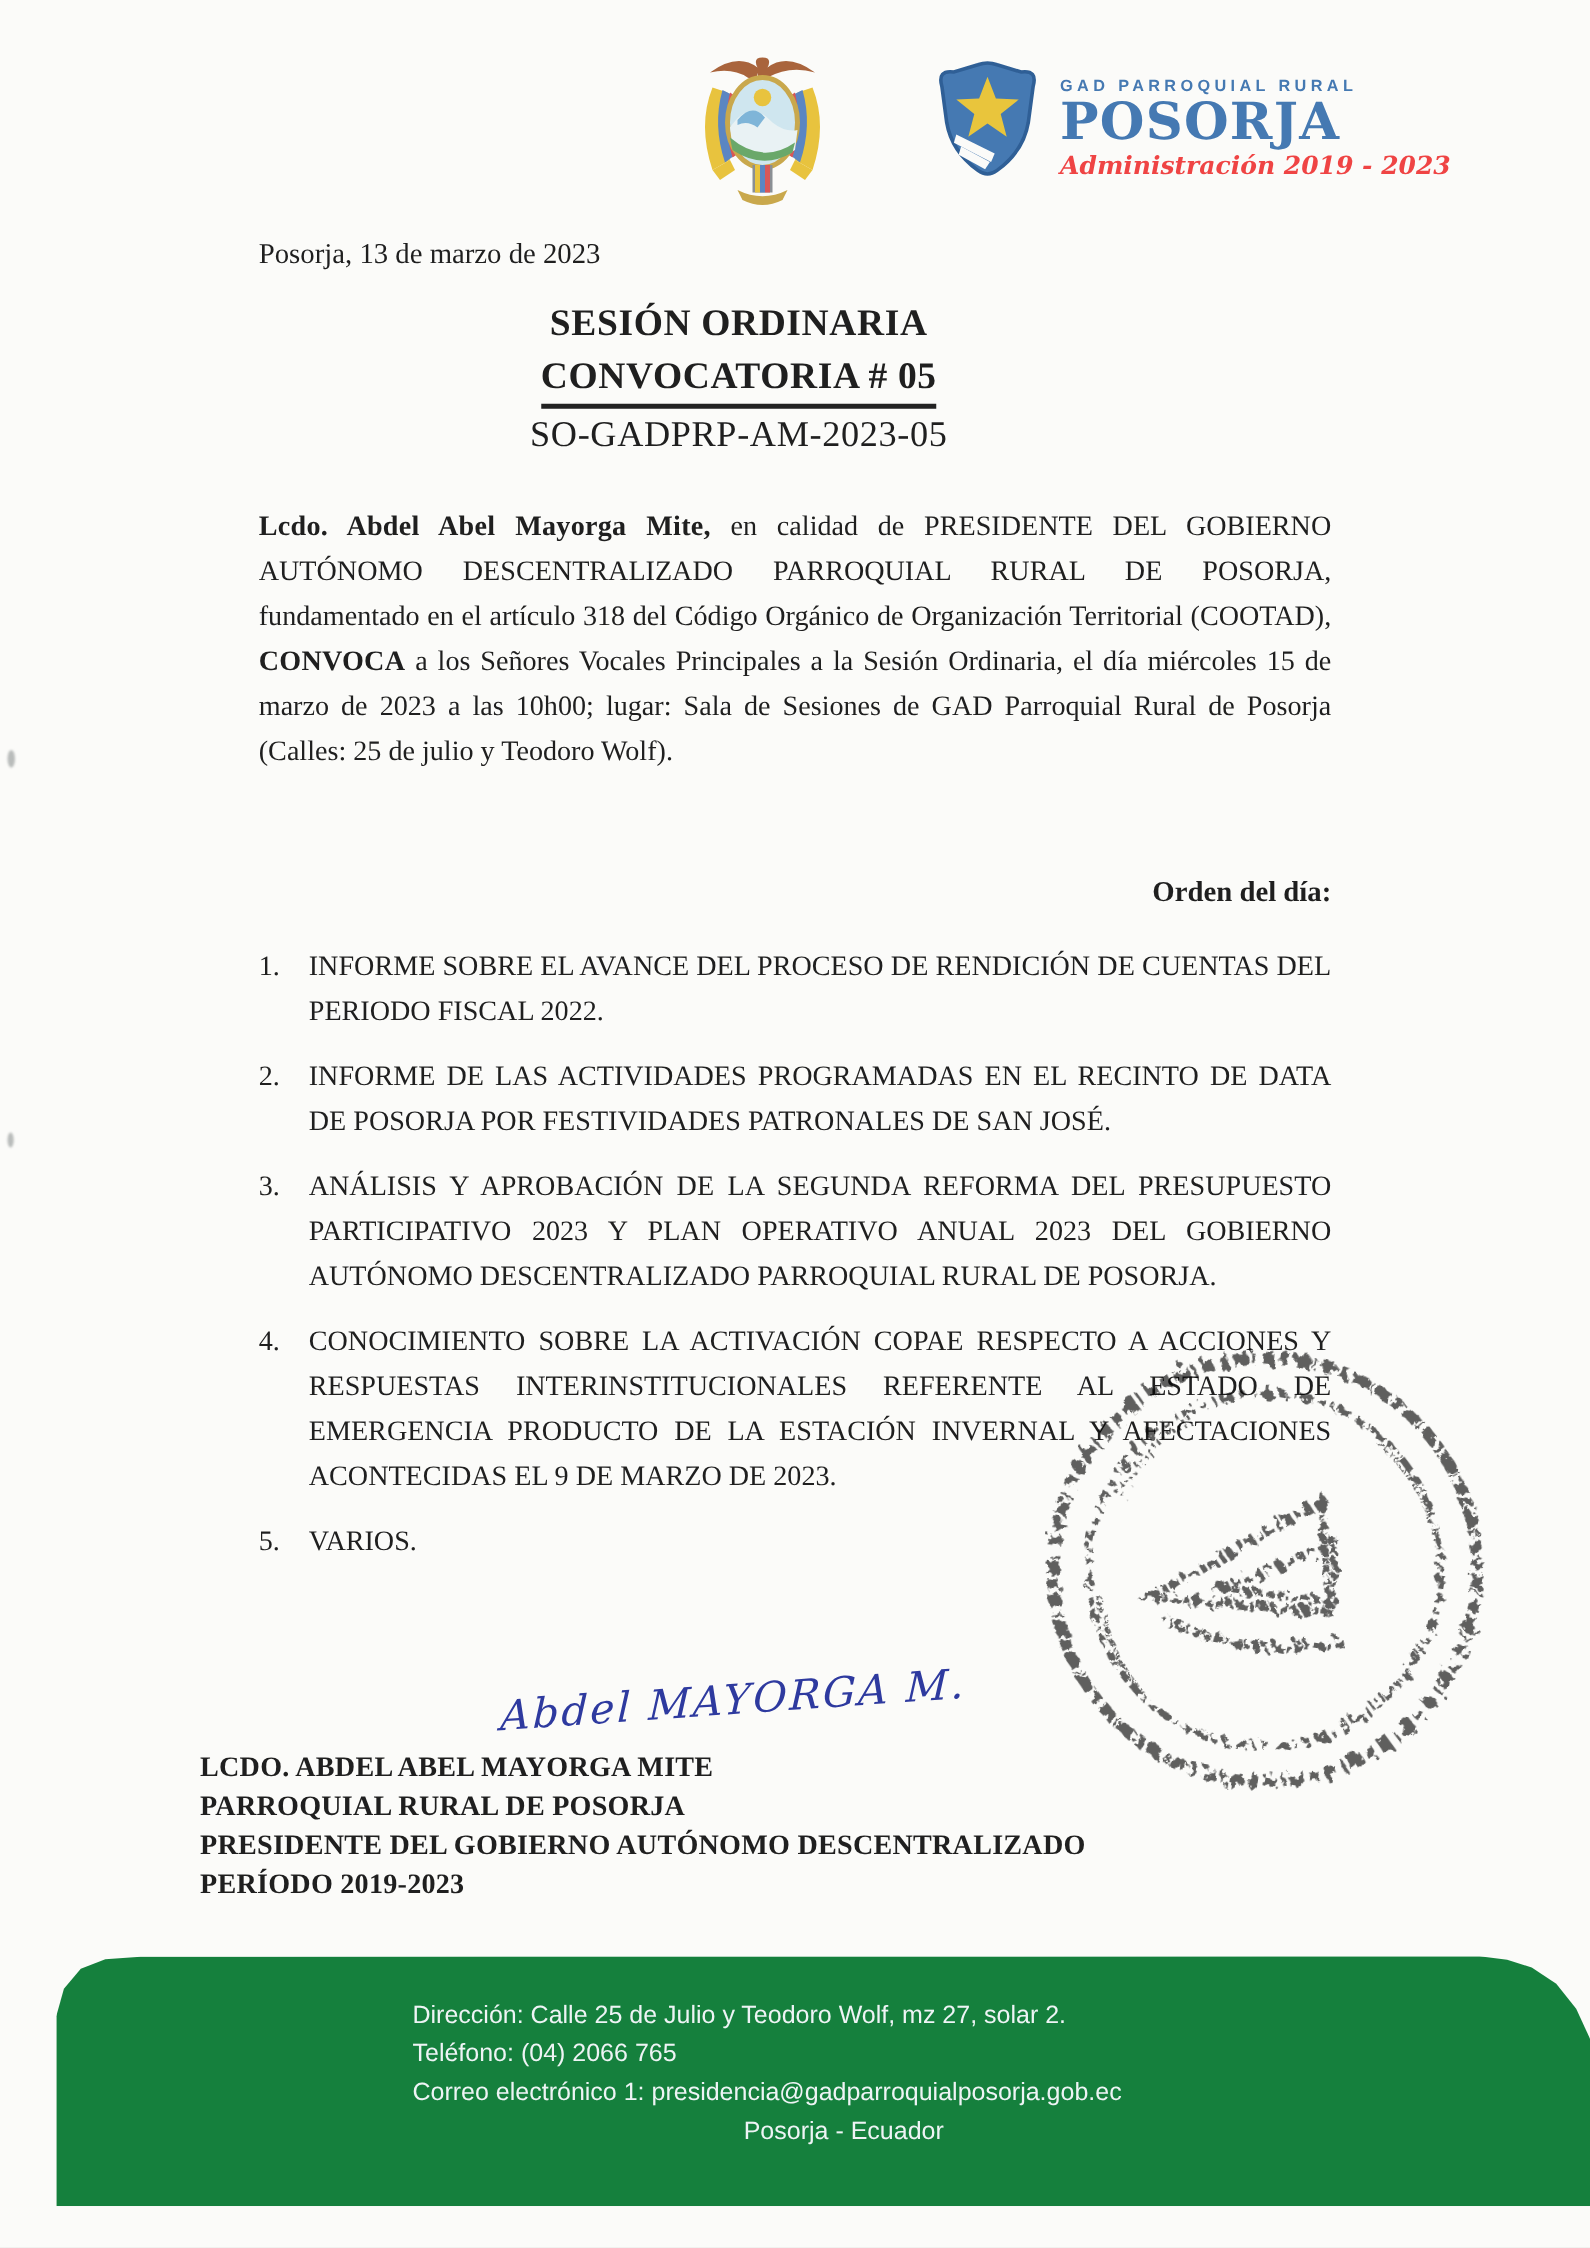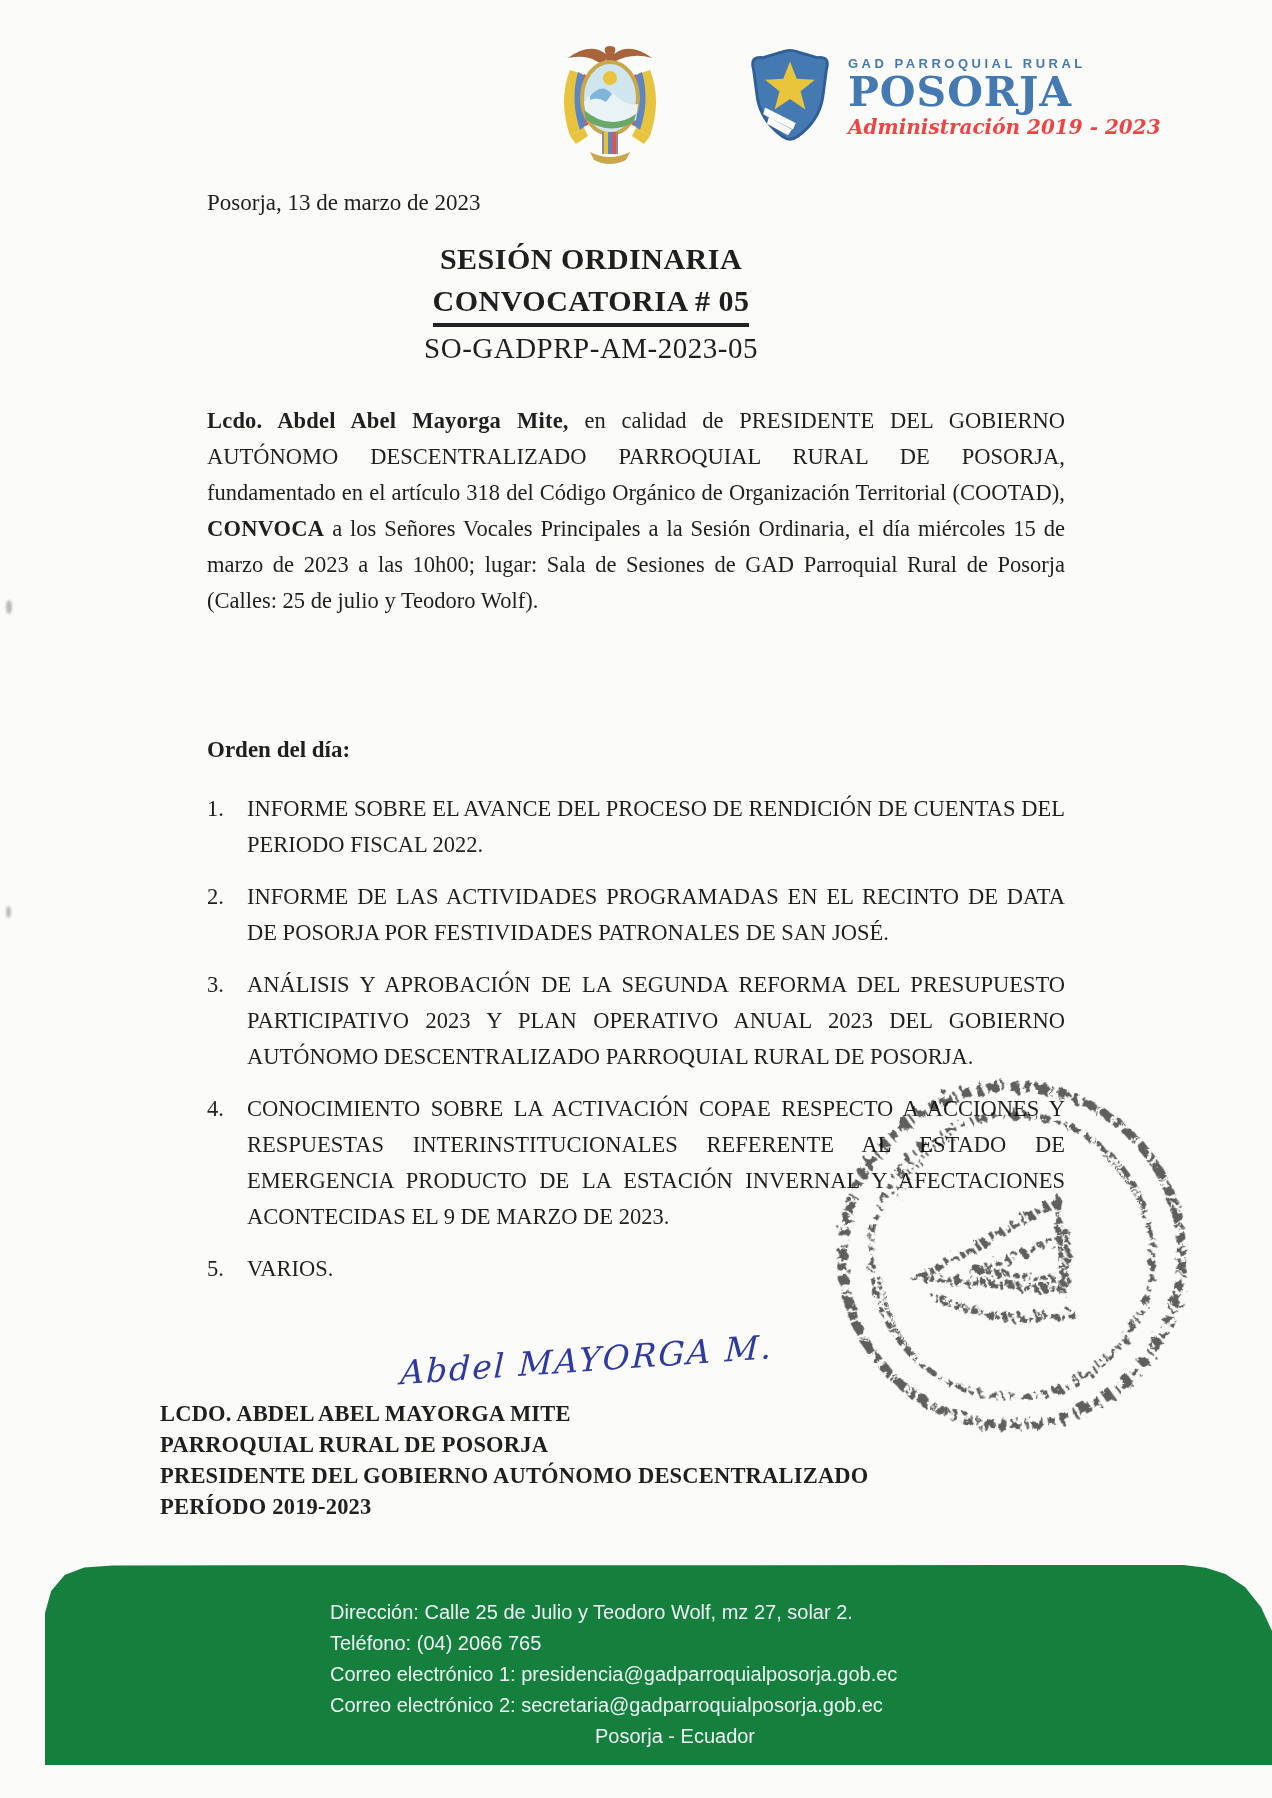--- a/index.html
+++ b/index.html
@@ -4,36 +4,36 @@
 <style>
   html,body{margin:0;padding:0;background:#e9e9e6;}
   .page{
     position:relative;width:1272px;height:1798px;margin:0 auto;
     background:#fbfbf9;overflow:hidden;
     font-family:"Liberation Serif", serif;color:#1f1f1f;
   }
   
   .header{position:absolute;left:0;top:0;width:100%;height:180px;}
   .coat-of-arms{position:absolute;left:540px;top:40px;}
-  .posorja-logo{position:absolute;left:742px;top:48px;display:flex;align-items:flex-start;}
+  .posorja-logo{position:absolute;left:742px;top:48px;display:flex;align-items:flex-end;}
   .logo-shield{flex:0 0 auto;}
   .logo-text{margin-left:10px;padding-top:8px;font-family:"Liberation Sans",sans-serif;}
   .logo-orgtype{font-size:13px;font-weight:bold;letter-spacing:3.5px;color:#4579b2;}
   .logo-orgname{font-family:"DejaVu Serif",serif;font-size:41px;line-height:42px;font-weight:bold;color:#4579b2;letter-spacing:1px;}
   .logo-admin{font-family:"DejaVu Serif",serif;font-size:20px;font-weight:bold;font-style:italic;color:#ef4444;margin-top:2px;}
   
   .content{position:absolute;left:207px;top:190px;width:858px;}
   .date-line{text-align:left;font-size:23px;margin:0 28px 12px 0;}
   .title-block{margin-top:22px;text-align:center;padding-right:90px;line-height:42px;}
   .title-1{font-size:30px;font-weight:bold;letter-spacing:.5px;}
   .title-2{font-size:30px;font-weight:bold;display:inline-block;border-bottom:4px solid #222;padding-bottom:1px;letter-spacing:.5px;}
   .title-3{font-size:29px;letter-spacing:.5px;}
   .intro{margin-top:34px;font-size:22.5px;line-height:36px;text-align:justify;}
   .intro b{letter-spacing:.2px;}
-  .agenda-heading{margin-top:118px;font-size:23px;font-weight:bold;}
+  .agenda-heading{margin-top:82px;font-size:23px;font-weight:bold;text-align:right;}
   .agenda{margin-top:28px;}
   .agenda-item{display:flex;margin-bottom:16px;font-size:22.5px;line-height:36px;}
   .agenda-num{flex:0 0 40px;}
   .agenda-text{flex:1 1 auto;text-align:justify;}
   
   .signature-script{
     position:absolute;left:400px;top:1342px;width:320px;
     font-family:"DejaVu Serif",serif;font-style:italic;font-size:33px;
     color:#2e3a9f;transform:rotate(-4deg) skewX(-6deg);letter-spacing:2px;white-space:nowrap;
   }
@@ -176,21 +176,20 @@
         <path d="M100 290 Q70 265 55 220"></path>
       </g>
     </g>
   </svg>
 
   <div class="footer">
     <div class="footer-lines">
       <div>Dirección: Calle 25 de Julio y Teodoro Wolf, mz 27, solar 2.</div>
       <div>Teléfono: (04) 2066 765</div>
       <div>Correo electrónico 1: presidencia@gadparroquialposorja.gob.ec</div>
-      <div>Correo electrónico 2: secretaria@gadparroquialposorja.gob.ec</div>
       <div class="footer-last">Posorja - Ecuador</div>
     </div>
   </div>
 
   <div class="smudge" style="left:6px;top:600px;width:6px;height:14px;"></div>
   <div class="smudge" style="left:6px;top:906px;width:5px;height:12px;"></div>
 
 </div>
 
 </body></html>

